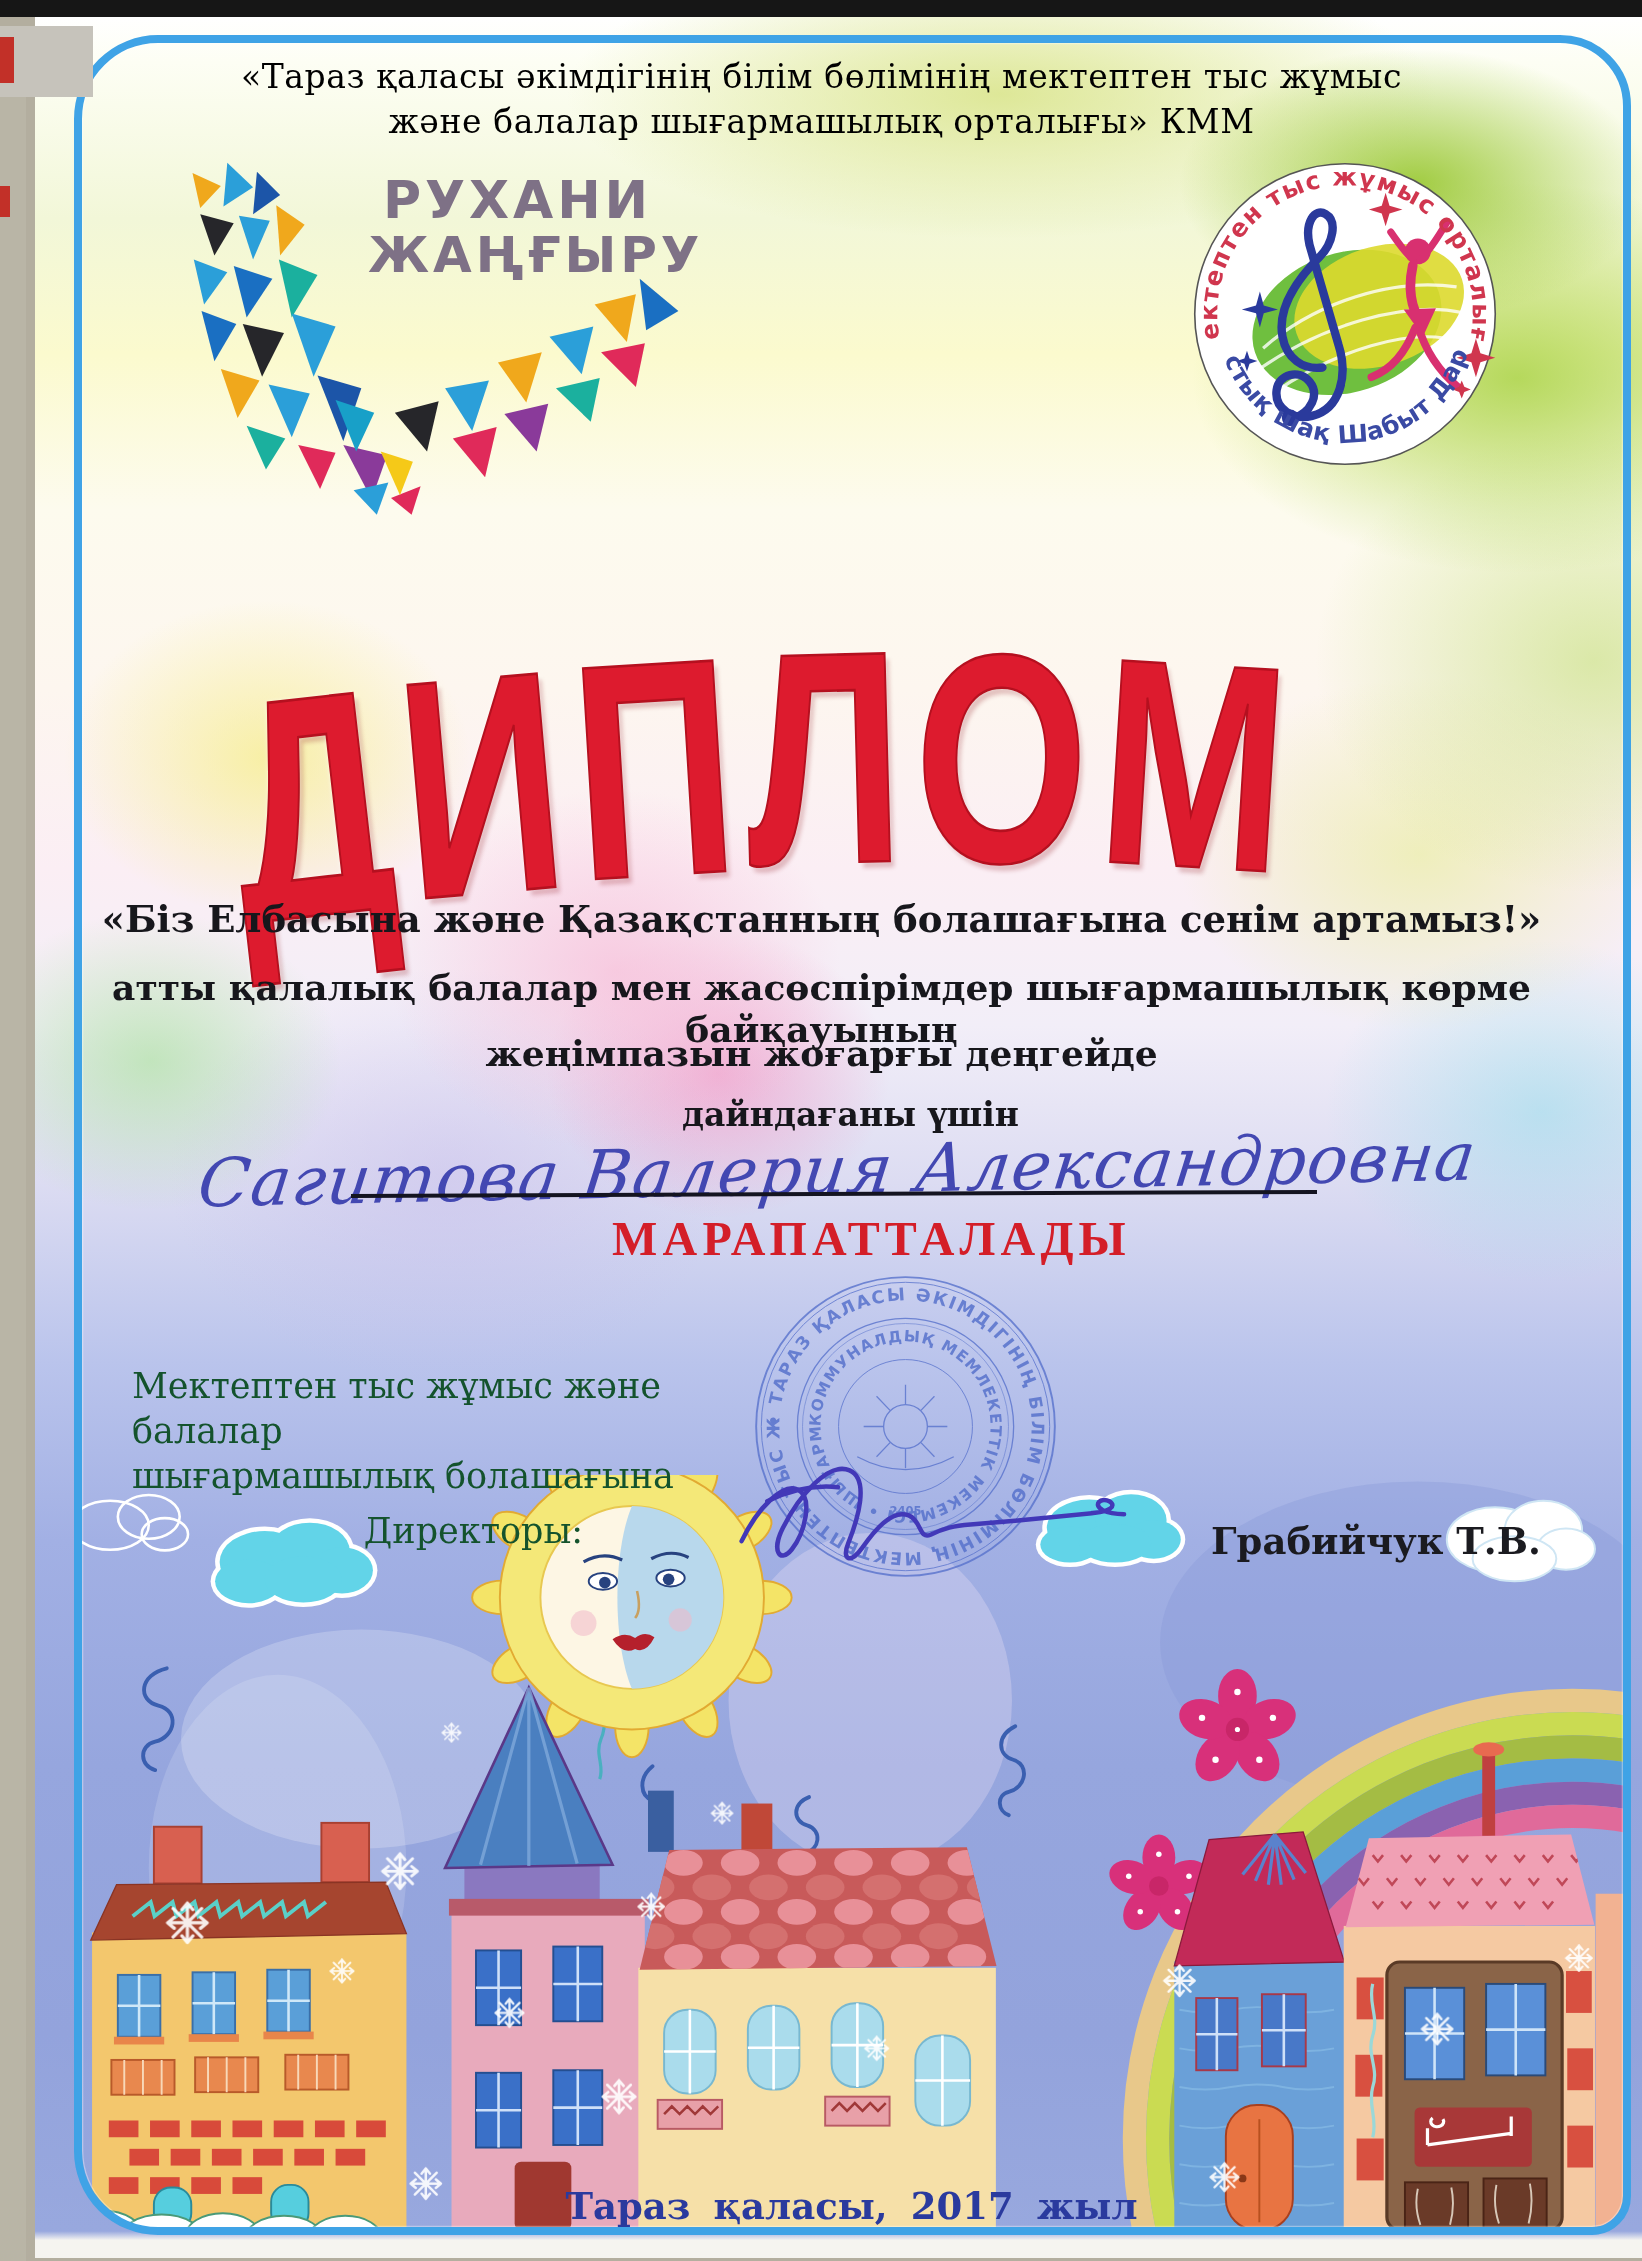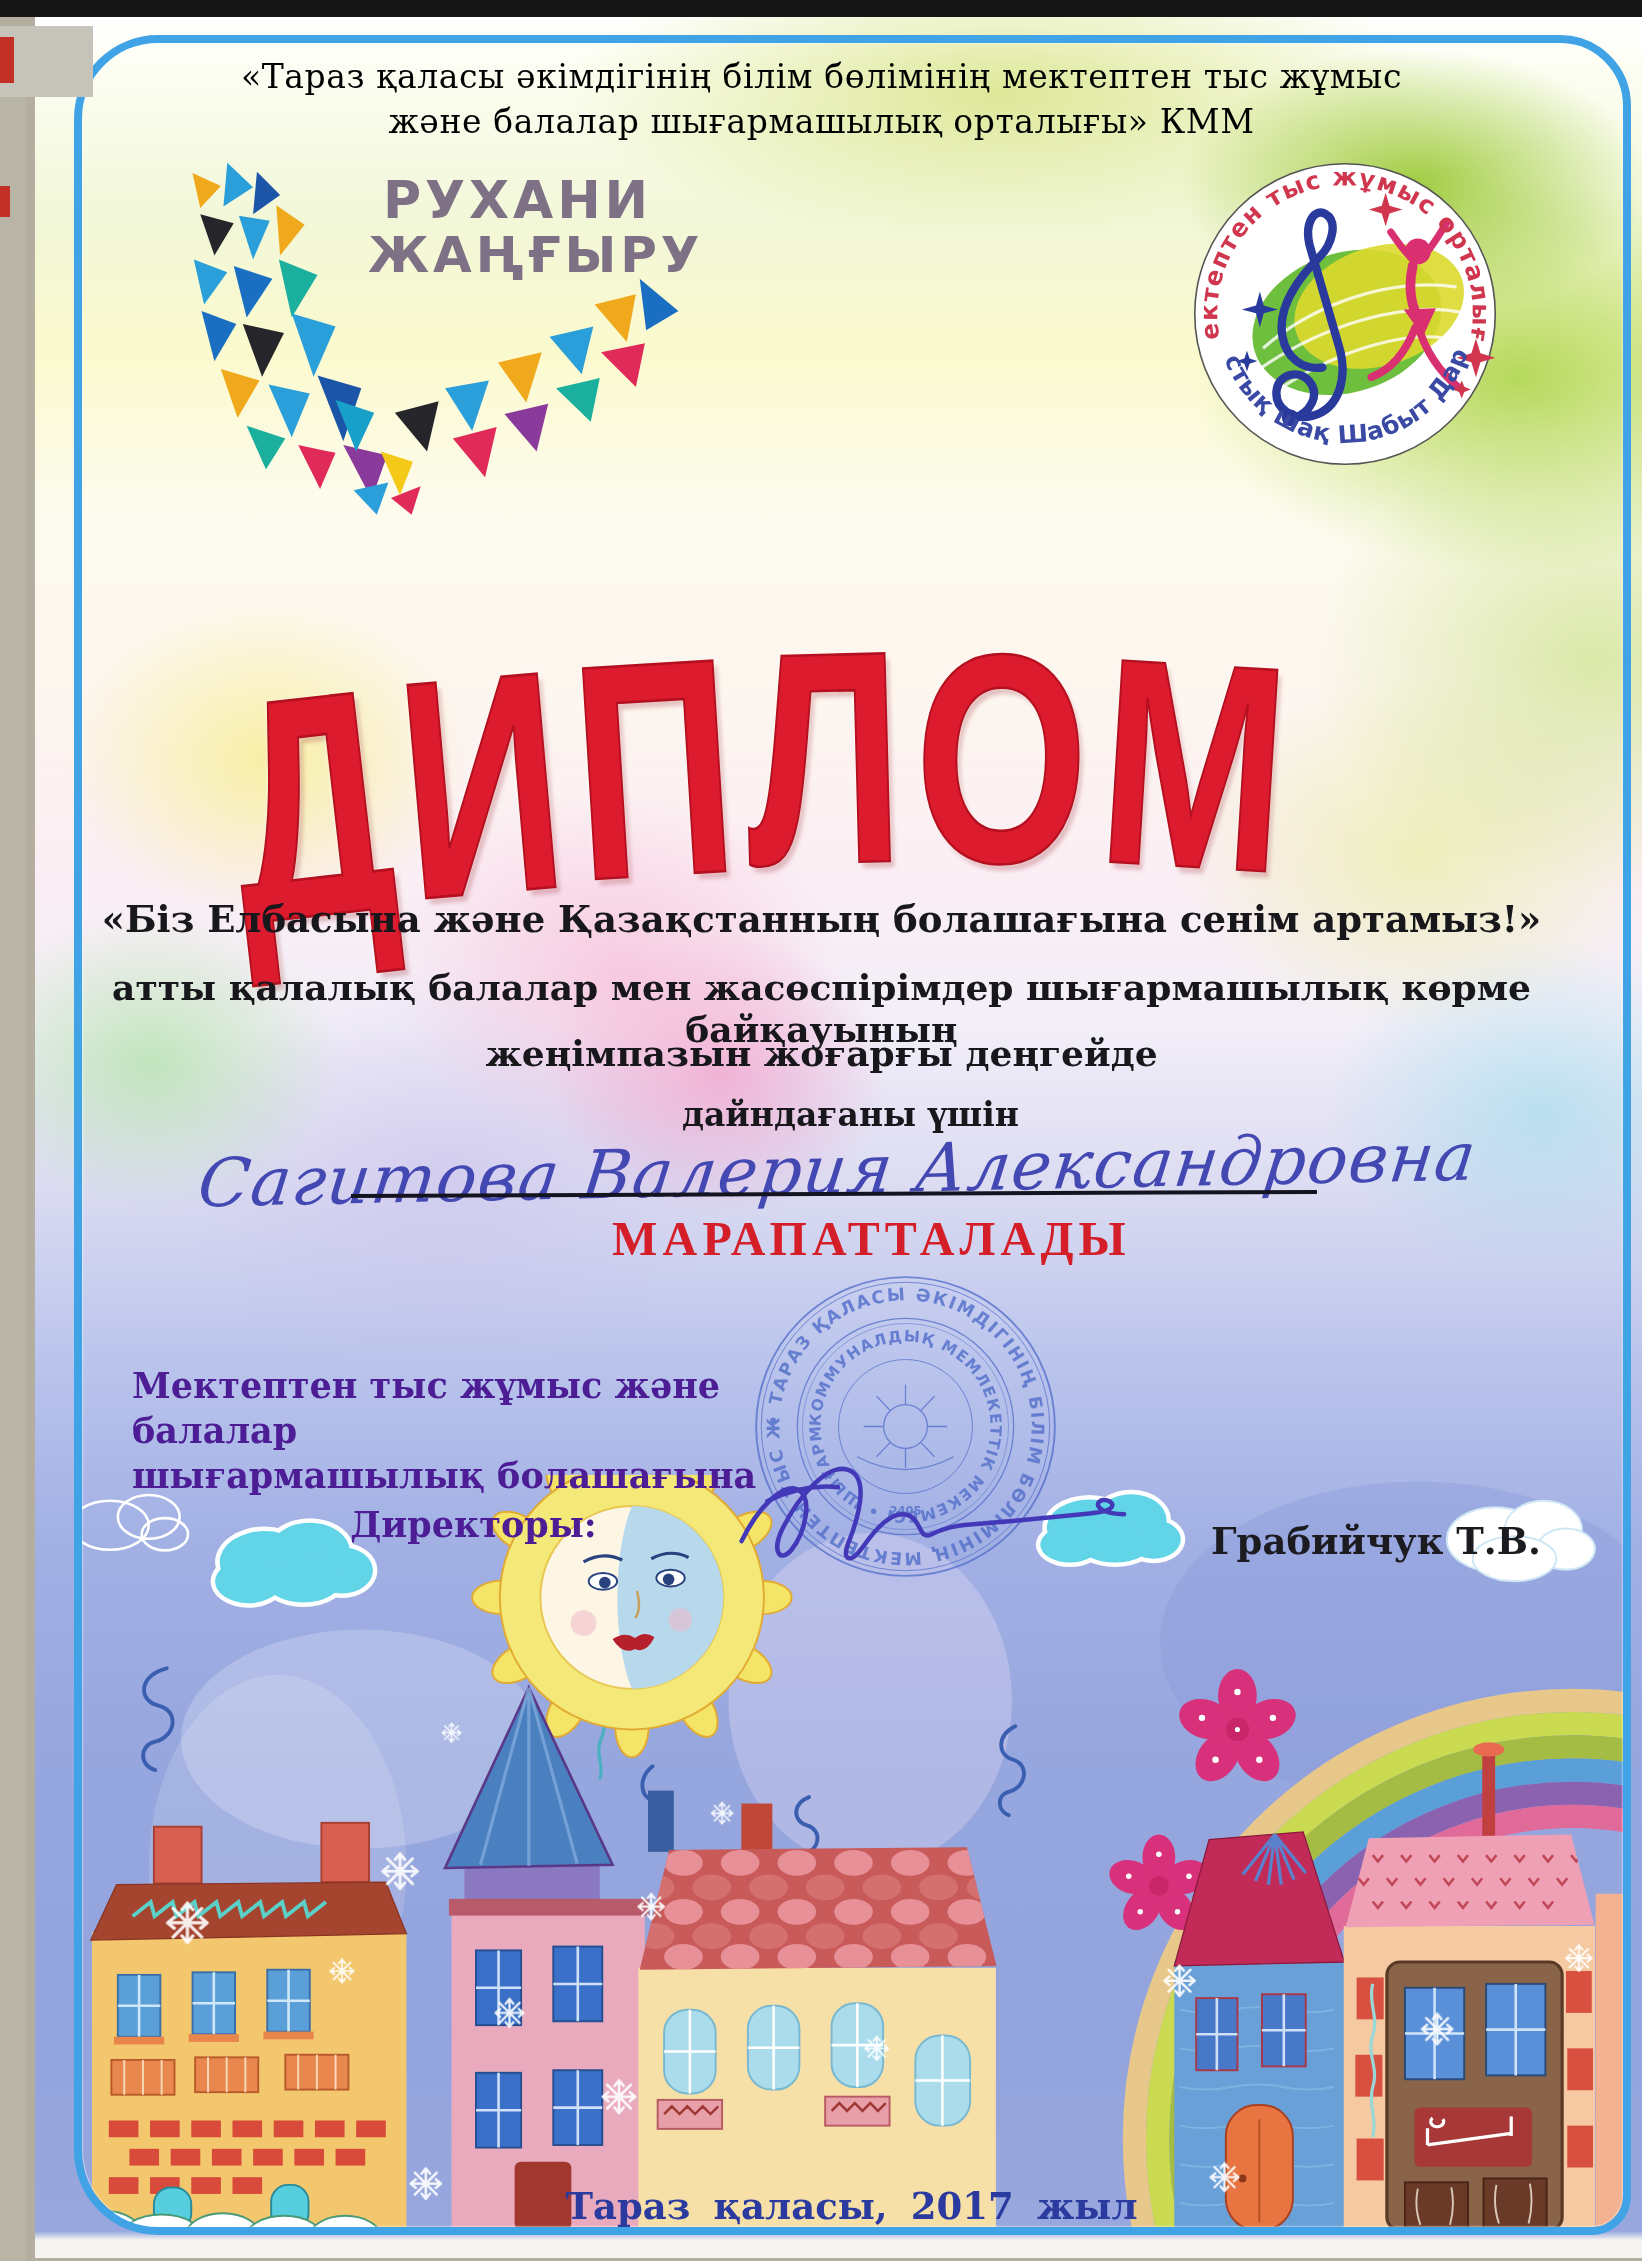--- a/index.html
+++ b/index.html
@@ -50,23 +50,23 @@
   .tl6{transform:translateY(1.3px)  rotate(5deg) scaleY(1.32)}
   .bodyline{left:0;width:1643px;text-align:center;color:#17171c;font-weight:bold}
   .hand-name{left:0;top:1131px;width:1643px;text-align:center;color:#4348b2;
     font-size:67px;font-style:italic;letter-spacing:1.3px;
     transform:translateX(16px) rotate(-1.2deg) skewX(-8deg)}
   .name-line{left:351px;top:1192px;width:966px;height:3.9px;background:#141420;
     transform:rotate(-0.25deg)}
   .award{left:0;top:1211px;width:1643px;text-align:center;color:#d41e28;font-weight:bold;
     font-size:48px;letter-spacing:5.2px;transform:translateX(50px);
     font-family:"Liberation Serif","DejaVu Serif",serif}
-  .orgblock{left:132px;top:1364px;width:683px;color:#4c1d95;font-weight:bold;font-size:35px;
+  .orgblock{left:132px;top:1364px;width:683px;color:#14532d;font-weight:normal;font-size:35px;
     line-height:1.28}
-  .org-role{text-align:center;margin-top:5px}
+  .org-role{text-align:center;margin-top:11px}
   .dirname{left:1211px;top:1519px;color:#1b1b20;font-weight:bold;font-size:37px}
   .footer{left:0;top:2184px;width:1643px;text-align:center;color:#2a3a9e;font-weight:bold;
     font-size:37px;word-spacing:10.3px;transform:translateX(30px)}
   .illu-wrap{left:79px;top:1475px;width:1549px;height:755px;z-index:1;overflow:hidden;
     border-radius:0 0 45px 84px}
   svg{display:block}
 </style>
 </head>
 <body>
 

